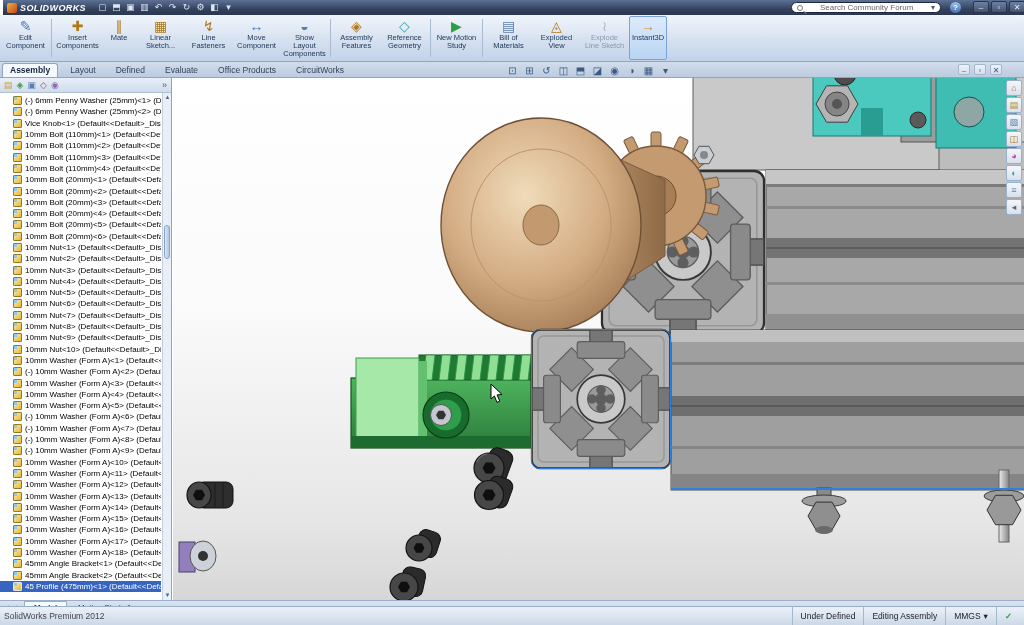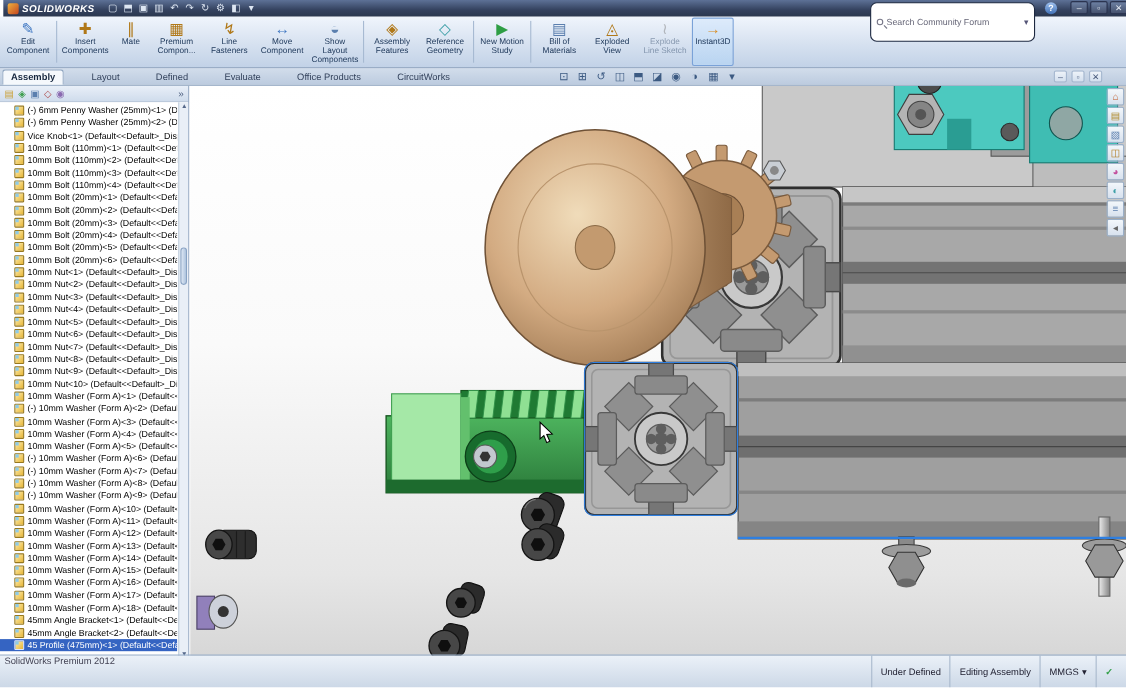--- a/index.html
+++ b/index.html
@@ -9,21 +9,21 @@
   
   .titlebar{position:absolute;left:3px;top:0;width:1024px;height:15px;
     background:linear-gradient(#5d7196,#34425f 60%,#2b374f);display:flex;align-items:center;
     padding:0 4px;color:#fff;gap:2px;z-index:30}
   .logo{display:flex;align-items:center;gap:3px;font-weight:bold;font-style:italic;font-size:9px;letter-spacing:.4px}
   .logo-mark{width:10px;height:10px;border-radius:2px;background:linear-gradient(135deg,#f0b13e,#c4461f);flex:0 0 10px}
   .tb-icons{display:flex;gap:1px;margin-left:8px}
   .tb-icon{width:13px;height:13px;font-size:9px;line-height:13px;text-align:center;color:#dde6f2;border-radius:2px;cursor:default}
   .tb-title{position:absolute;left:300px;width:424px;text-align:center;color:#eef2f8;font-size:9px;white-space:nowrap;overflow:hidden}
   .search-box{position:absolute;right:86px;top:2px;width:150px;height:11px;background:#fff;
-    border:1px solid #1d2840;border-radius:6px;display:flex;align-items:center;gap:3px;padding:17px 5px;color:#667;font-size:8px}
+    border:1px solid #1d2840;border-radius:6px;display:flex;align-items:center;gap:17px;padding:4px 5px;color:#667;font-size:8px}
   .mag{width:6px;height:6px;border:1px solid #778;border-radius:50%;position:relative;flex:0 0 6px}
   .mag::after{content:"";position:absolute;width:4px;height:1px;background:#778;transform:rotate(45deg);left:4.5px;top:6px}
   .search-caret{margin-left:auto;color:#557}
   .help-btn{position:absolute;right:66px;top:2px;width:11px;height:11px;border-radius:50%;
     background:linear-gradient(#9fc1ef,#3f6fb5);color:#fff;font-weight:bold;font-size:8px;line-height:11px;text-align:center}
   .window-controls{position:absolute;right:2px;top:1px;display:flex;gap:2px}
   .win-btn{width:16px;height:12px;font-size:8px;line-height:12px;text-align:center;color:#e7ecf4;
     background:linear-gradient(#6d80a2,#46526e);border:1px solid #2b3450;border-radius:2px}
 
   
@@ -38,21 +38,21 @@
   .rbtn.disabled{opacity:.45}
   .rsep{width:1px;background:#a7bad2;margin:3px 1px;flex:0 0 1px}
   .watermark{position:absolute;right:8px;top:16px;font-size:36px;font-weight:bold;font-style:italic;
     color:#c9d7e9;letter-spacing:-3px;z-index:19;transform:skewX(-8deg)}
 
   
   .tabrow{position:absolute;left:0;top:62px;width:1024px;height:16px;
     background:linear-gradient(#d2ddeb,#bccbdf);border-bottom:1px solid #8fa5c0;
     display:flex;align-items:flex-end;padding-left:2px;z-index:18}
   .ctab{padding:1px 7px 2px;font-size:8.5px;color:#33425c;border:1px solid transparent;border-bottom:none;
-    border-radius:3px 3px 0 0;margin-right:17px;white-space:nowrap}
+    border-radius:3px 3px 0 0;margin-right:4px;white-space:nowrap}
   .ctab.active{background:#f5f8fc;border-color:#8fa5c0;font-weight:bold;color:#16263e}
   .headsup{position:absolute;left:506px;top:63px;height:14px;display:flex;gap:4px;align-items:center;z-index:21}
   .hicon{width:13px;text-align:center;font-size:10px;color:#3c5a82}
   .corner-icons{position:absolute;right:22px;top:64px;display:flex;gap:4px;z-index:21}
   .cicon{width:12px;height:11px;font-size:8px;line-height:11px;text-align:center;color:#46587a;
     background:linear-gradient(#eef3f9,#d3dfee);border:1px solid #a5b7cf;border-radius:2px}
 
   
   .treepanel{position:absolute;left:0;top:78px;width:172px;bottom:25px;background:#fff;
     border-right:1px solid #8fa5c0;display:flex;flex-direction:column;z-index:10}
@@ -86,23 +86,23 @@
 
   
   .bottomtabs{position:absolute;left:0;bottom:13px;width:1024px;height:12px;
     background:linear-gradient(#dae4ef,#c2d2e4);border-top:1px solid #9ab0ca;
     display:flex;align-items:center;padding-left:2px;gap:1px;z-index:12}
   .bt-nav{width:10px;text-align:center;color:#4a5c74;font-size:7px}
   .btab{padding:0 9px;height:11px;line-height:11px;font-size:8px;color:#2c3c55;border:1px solid transparent;border-bottom:none}
   .btab.active{background:#f7fafd;border-color:#9ab0ca;font-weight:bold}
 
   
-  .statusbar{position:absolute;left:0;bottom:0;width:1024px;height:30px;
+  .statusbar{position:absolute;left:0;bottom:0;width:1024px;height:19px;
     background:linear-gradient(#ebf1f8,#ccd8e7);border-top:1px solid #9ab0ca;
-    display:flex;font-size:8.5px;color:#333;padding:0 4px;z-index:12}
+    display:flex;align-items:center;font-size:8.5px;color:#333;padding:0 4px;z-index:12}
   .sb-left{flex:1;color:#445}
   .sb-seg{border-left:1px solid #a8b8cc;padding:0 8px;height:100%;display:flex;align-items:center;gap:3px;color:#223}
   .sb-check{color:#2e9e44;font-weight:bold}
 </style>
 </head>
 <body>
 
 <div class="titlebar">
   <div class="logo">
     <span class="logo-mark"></span>
@@ -142,21 +142,21 @@
     <div class="rbtn">
       <div class="ric" style="color: rgb(176, 120, 24);">✚</div>
       <div class="rlabel">Insert Components</div>
     </div>
     <div class="rbtn">
       <div class="ric" style="color: rgb(176, 120, 24);">∥</div>
       <div class="rlabel">Mate</div>
     </div>
     <div class="rbtn">
       <div class="ric" style="color: rgb(176, 120, 24);">▦</div>
-      <div class="rlabel">Premium Compon...</div>
+      <div class="rlabel">Linear Sketch...</div>
     </div>
     <div class="rbtn">
       <div class="ric" style="color: rgb(176, 120, 24);">↯</div>
       <div class="rlabel">Line Fasteners</div>
     </div>
     <div class="rbtn">
       <div class="ric" style="color: rgb(63, 119, 194);">↔</div>
       <div class="rlabel">Move Component</div>
     </div>
     <div class="rbtn">

